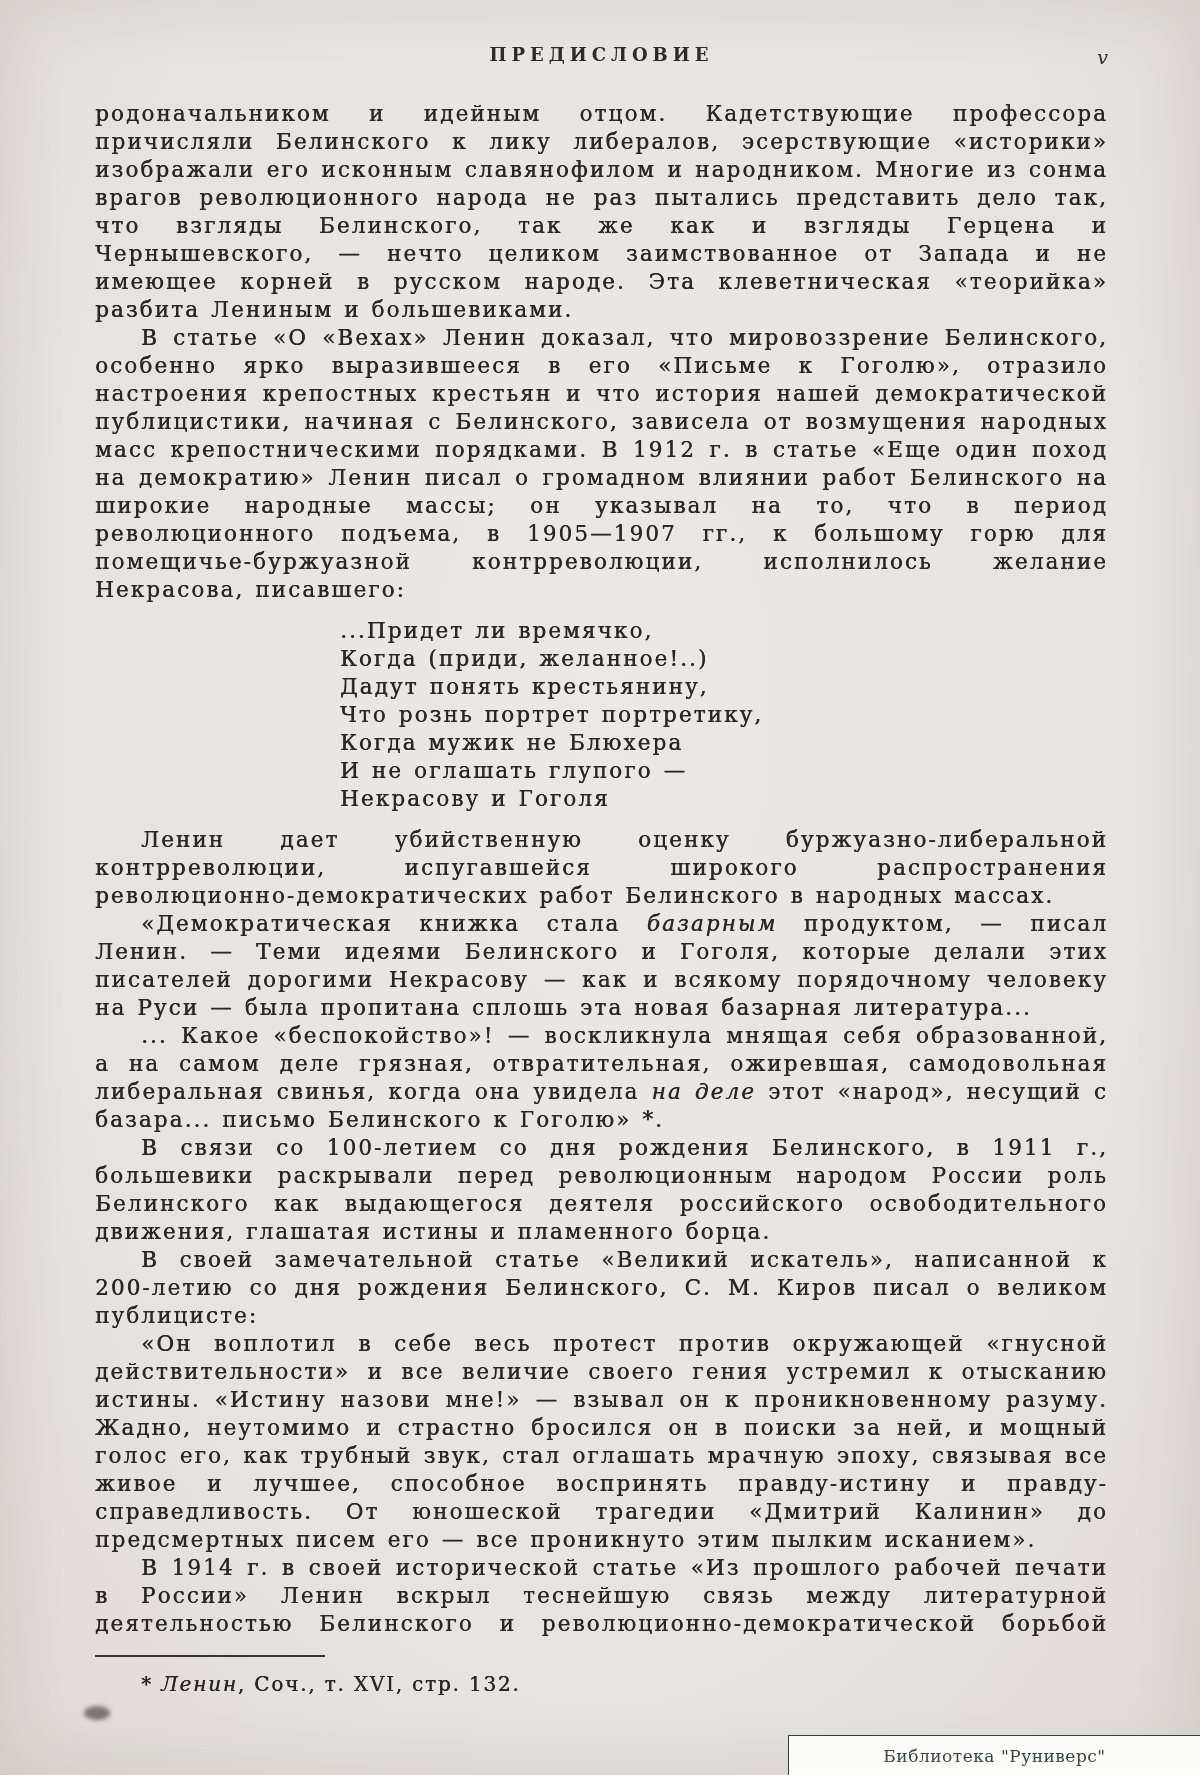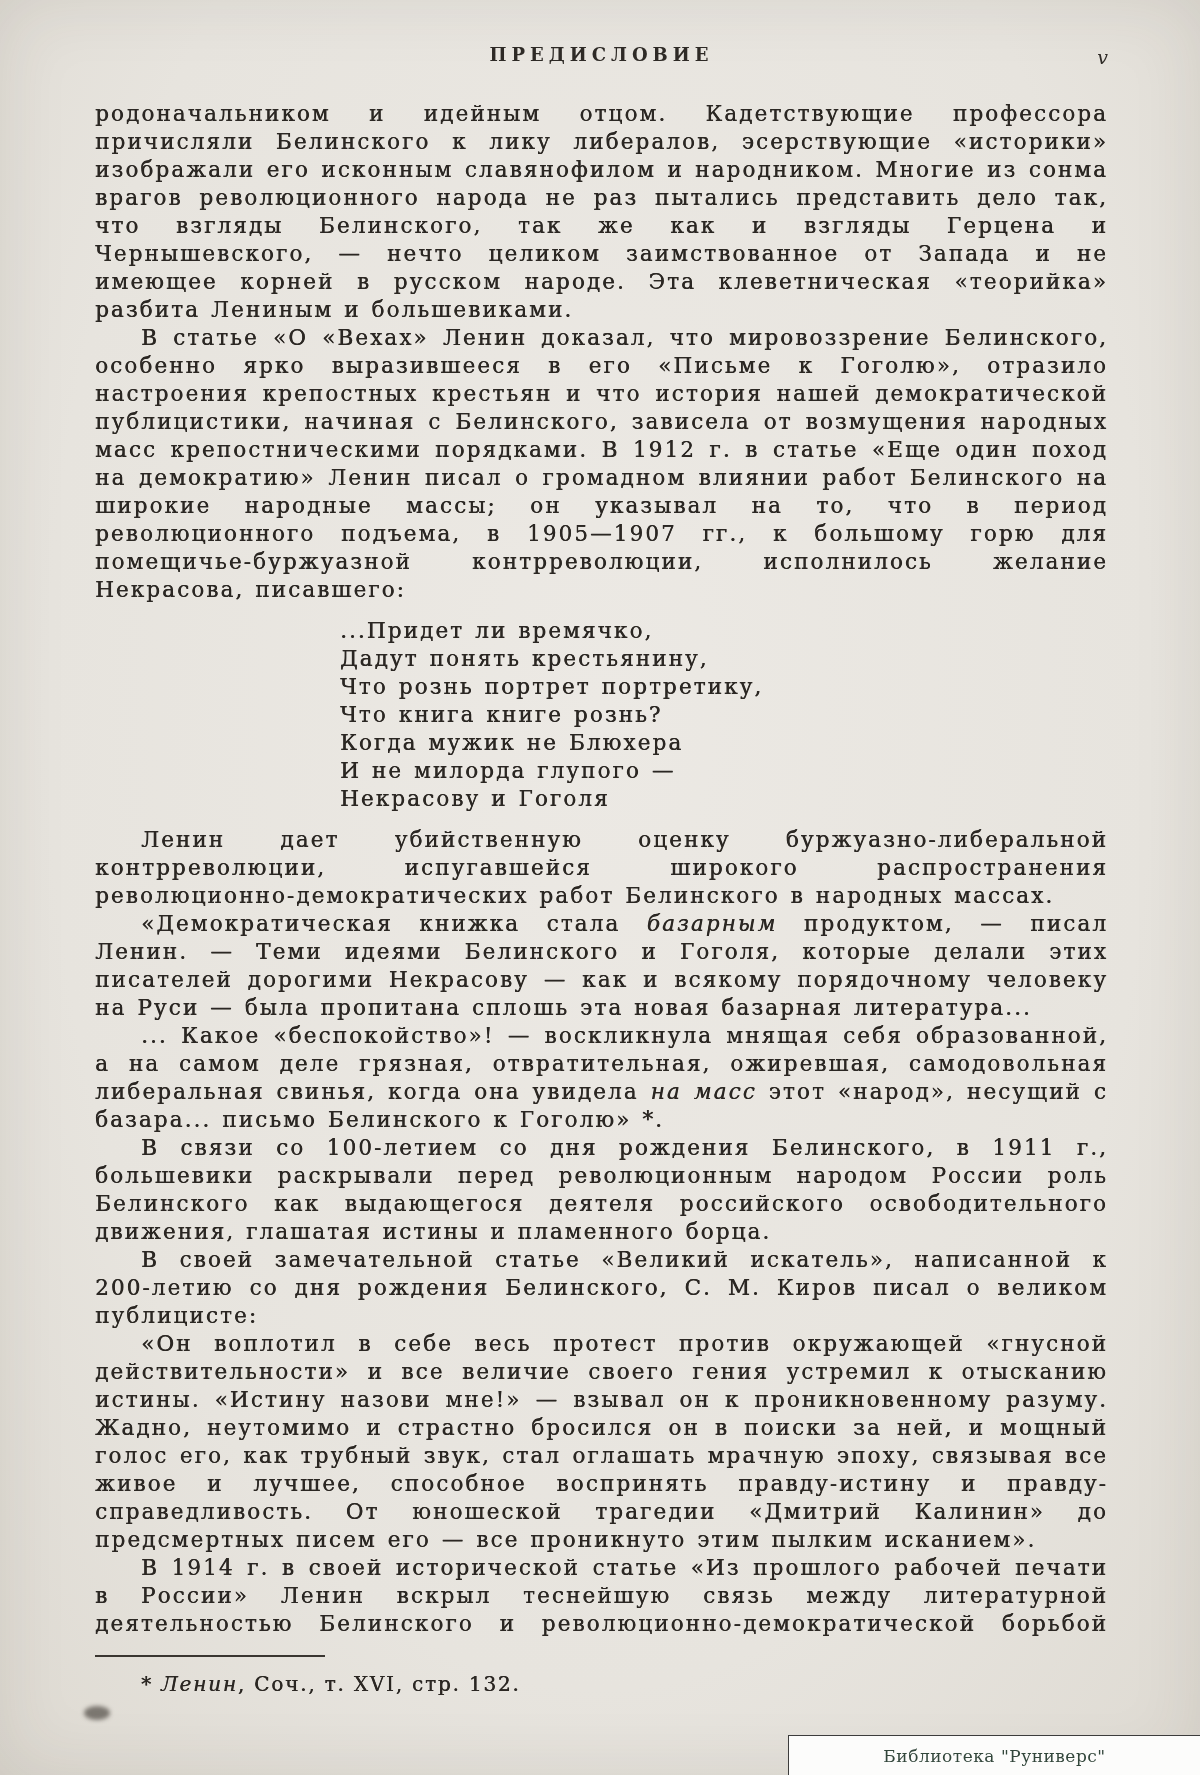--- a/index.html
+++ b/index.html
@@ -70,30 +70,30 @@
   <div class="header">
     <span class="running-title">ПРЕДИСЛОВИЕ</span>
     <span class="page-number">v</span>
   </div>
 
   <div class="content" id="content">
       <p class="para"><span>родоначальником и идейным отцом. Кадетствующие профессора причисляли Белинского к лику либералов, эсерствующие «историки» изображали его исконным славянофилом и народником. Многие из сонма врагов революционного народа не раз пытались представить дело так, что взгляды Белинского, так же как и взгляды Герцена и Чернышевского, — нечто целиком заимствованное от Запада и не имеющее корней в русском народе. Эта клеветническая «теорийка» разбита Лениным и большевиками.</span></p>
       <p class="para indent"><span>В статье «О «Вехах» Ленин доказал, что мировоззрение Белинского, особенно ярко выразившееся в его «Письме к Гоголю», отразило настроения крепостных крестьян и что история нашей демократической публицистики, начиная с Белинского, зависела от возмущения народных масс крепостническими порядками. В 1912 г. в статье «Еще один поход на демократию» Ленин писал о громадном влиянии работ Белинского на широкие народные массы; он указывал на то, что в период революционного подъема, в 1905—1907 гг., к большому горю для помещичье-буржуазной контрреволюции, исполнилось желание Некрасова, писавшего:</span></p>
       <div class="poem">
         <div class="poem-line">...Придет ли времячко,</div>
+        <div class="poem-line">Когда (приди, желанное!..)</div>
         <div class="poem-line">Дадут понять крестьянину,</div>
         <div class="poem-line">Что рознь портрет портретику,</div>
-        <div class="poem-line">Что книга книге рознь?</div>
         <div class="poem-line">Когда мужик не Блюхера</div>
-        <div class="poem-line">И не милорда глупого —</div>
+        <div class="poem-line">И не оглашать глупого —</div>
         <div class="poem-line">Некрасову и Гоголя</div>
       </div>
       <p class="para indent"><span>Ленин дает убийственную оценку буржуазно-либеральной контрреволюции, испугавшейся широкого распространения революционно-демократических работ Белинского в народных массах.</span></p>
       <p class="para indent"><span>«Демократическая книжка стала </span><span class="it">базарным</span><span> продуктом, — писал Ленин. — Теми идеями Белинского и Гоголя, которые делали этих писателей дорогими Некрасову — как и всякому порядочному человеку на Руси — была пропитана сплошь эта новая базарная литература...</span></p>
-      <p class="para indent"><span>... Какое «беспокойство»! — воскликнула мнящая себя образованной, а на самом деле грязная, отвратительная, ожиревшая, самодовольная либеральная свинья, когда она увидела </span><span class="it">на масс</span><span> этот «народ», несущий с базара... письмо Белинского к Гоголю» *.</span></p>
+      <p class="para indent"><span>... Какое «беспокойство»! — воскликнула мнящая себя образованной, а на самом деле грязная, отвратительная, ожиревшая, самодовольная либеральная свинья, когда она увидела </span><span class="it">на деле</span><span> этот «народ», несущий с базара... письмо Белинского к Гоголю» *.</span></p>
       <p class="para indent"><span>В связи со 100-летием со дня рождения Белинского, в 1911 г., большевики раскрывали перед революционным народом России роль Белинского как выдающегося деятеля российского освободительного движения, глашатая истины и пламенного борца.</span></p>
       <p class="para indent"><span>В своей замечательной статье «Великий искатель», написанной к 200-летию со дня рождения Белинского, С. М. Киров писал о великом публицисте:</span></p>
       <p class="para indent"><span>«Он воплотил в себе весь протест против окружающей «гнусной действительности» и все величие своего гения устремил к отысканию истины. «Истину назови мне!» — взывал он к проникновенному разуму. Жадно, неутомимо и страстно бросился он в поиски за ней, и мощный голос его, как трубный звук, стал оглашать мрачную эпоху, связывая все живое и лучшее, способное воспринять правду-истину и правду-справедливость. От юношеской трагедии «Дмитрий Калинин» до предсмертных писем его — все проникнуто этим пылким исканием».</span></p>
       <p class="para indent"><span>В 1914 г. в своей исторической статье «Из прошлого рабочей печати в России» Ленин вскрыл теснейшую связь между литературной деятельностью Белинского и революционно-демократической борьбой против царизма и крепостничества.</span></p>
     </div>
 
   <div class="footnote-sep"></div>
   <div class="footnote" id="footnote"><span>* </span><span class="it">Ленин</span><span>, Соч., т. XVI, стр. 132.</span></div>
 
   <div class="smudge"></div>

